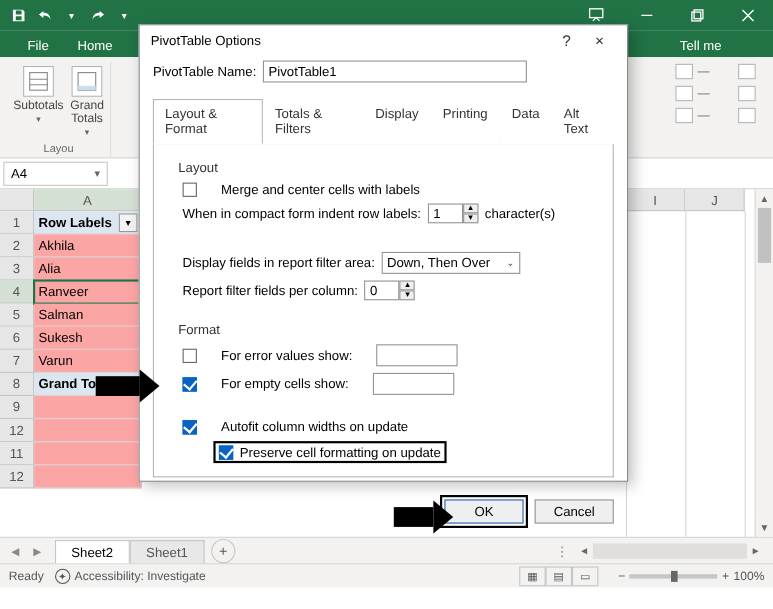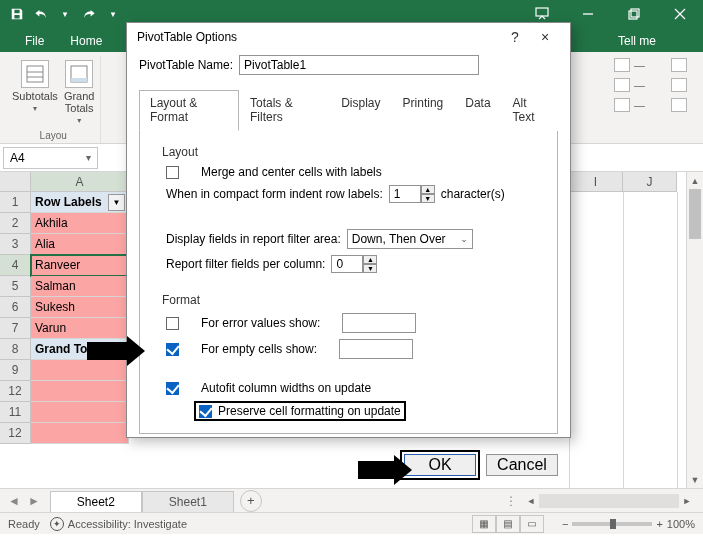--- a/index.html
+++ b/index.html
@@ -47,21 +47,21 @@
   .cell.selected { outline:2px solid #217346; outline-offset:-1px; }
   .filter-btn { width:17px; height:17px; border:1px solid #999; background:#f3f3f3; display:flex; align-items:center; justify-content:center; margin-left:auto; font-size:8px; }
   .vscroll { width:17px; background:#f3f2f1; border-left:1px solid #d6d6d6; display:flex; flex-direction:column; }
   .vscroll .arrow { height:17px; display:flex; align-items:center; justify-content:center; font-size:9px; color:#666; }
   .vscroll .track { flex:1; background:#f3f2f1; position:relative; }
   .vscroll .thumb { position:absolute; top:0; left:2px; right:2px; height:50px; background:#c1c1c1; }
 
   
   .sheet-tabs { height:24px; border-top:1px solid #d6d6d6; display:flex; align-items:center; background:#f3f2f1; font-size:12px; padding:0 8px; gap:0; }
   .sheet-nav { display:flex; gap:8px; color:#888; padding-right:10px; }
-  .sheet-tab { padding:3px 26px; background:#fff; border:1px solid #c6c6c6; border-bottom:none; position:relative; top:1px;text-align:center; }
+  .sheet-tab { padding:3px 14px; background:#fff; border:1px solid #c6c6c6; border-bottom:none; position:relative; top:1px;text-align:center; }
   .sheet-tab.inactive { background:#e8e8e8; color:#555; }
   .sheet-add { width:22px; height:22px; display:flex; align-items:center; justify-content:center; border:1px solid #c6c6c6; border-radius:50%; margin-left:6px; font-size:13px; color:#555; }
   .hscroll { margin-left:auto; display:flex; align-items:center; gap:0; }
   .hscroll .track { width:140px; height:14px; background:#e1dfde; position:relative; }
   .hscroll .arrow { width:16px; height:14px; display:flex; align-items:center; justify-content:center; font-size:9px; color:#666; }
 
   
   .statusbar { height:22px; background:#f3f2f1; border-top:1px solid #d6d6d6; display:flex; align-items:center; font-size:11px; color:#555; padding:0 8px; gap:10px; }
   .view-btns { margin-left:auto; display:flex; gap:0; }
   .view-btn { width:24px; height:18px; border:1px solid #c6c6c6; display:flex; align-items:center; justify-content:center; font-size:10px; }
@@ -99,21 +99,21 @@
   .spin input { width:32px; height:18px; border:1px solid #939393; text-align:left; padding:0 4px; font-size:12px; }
   .spin .btns { display:flex; flex-direction:column; }
   .spin .btns button { width:14px; height:9px; border:1px solid #939393; background:#efefef; font-size:7px; line-height:1; padding:0; display:flex; align-items:center; justify-content:center; }
   .combo { border:1px solid #939393; height:20px; padding:0 4px; display:flex; align-items:center; min-width:126px; }
   .combo .dd { margin-left:auto; font-size:9px; color:#555; }
 
   .highlight-box { border:2px solid #000; padding:1px 3px; display:inline-flex; align-items:center; gap:6px; }
   .indent { margin-left:14px;padding-left:28px; }
 
   .dlg-footer { display:flex; justify-content:flex-end; gap:10px; padding:10px 12px 12px 12px; align-items:center; }
-  .dlg-btn { width:72px; height:22px; border:1px solid #939393; background:#efefef; font-size:16px; display:flex; align-items:center; justify-content:center; }
+  .dlg-btn { width:72px; height:22px; border:1px solid #939393; background:#efefef; font-size:12px; display:flex; align-items:center; justify-content:center; }
   .dlg-btn.primary { border:1px solid #2a5db0; outline:2px solid #000; outline-offset:2px; }
 
   
   .anno-arrow { position:absolute; }
   .arrow-body { height:18px; background:#000; }
   .arrow-head { width:0; height:0; border-top:15px solid transparent; border-bottom:15px solid transparent; border-left:18px solid #000; }
 
   .acc-ico { width:14px; height:14px; border:1.5px solid #555; border-radius:50%; display:flex; align-items:center; justify-content:center; font-size:9px; }
 </style>
 </head>

